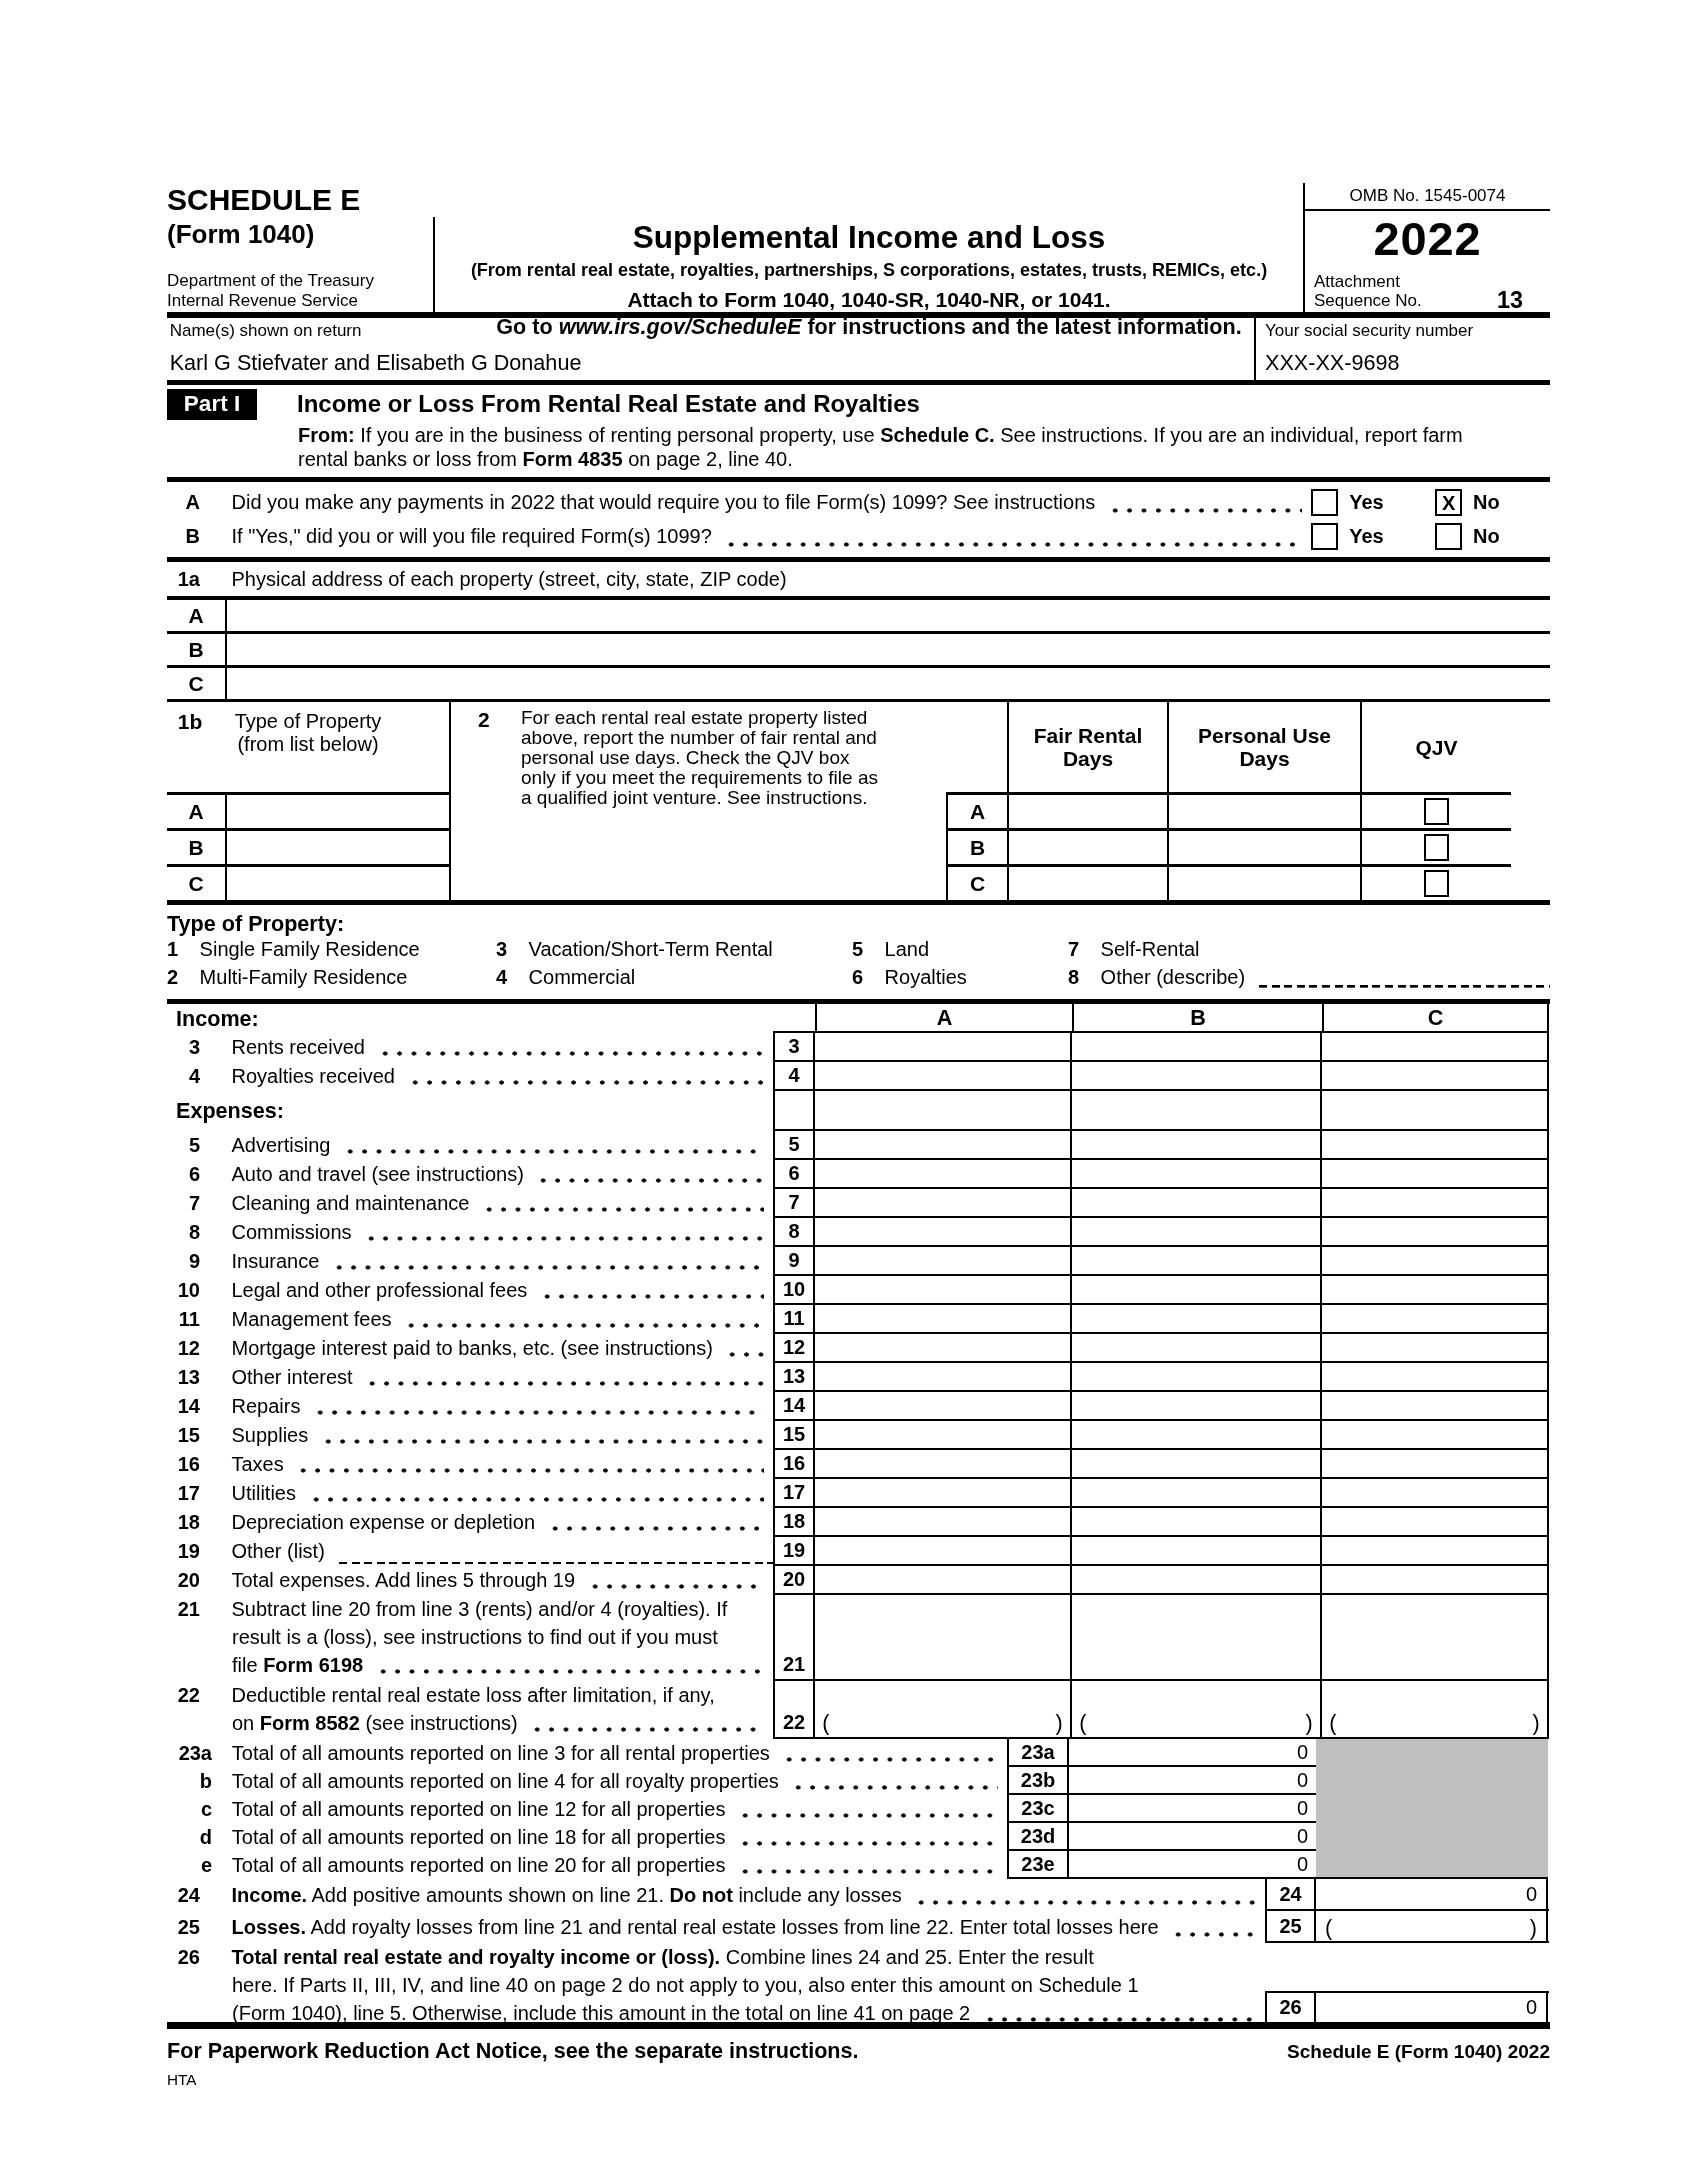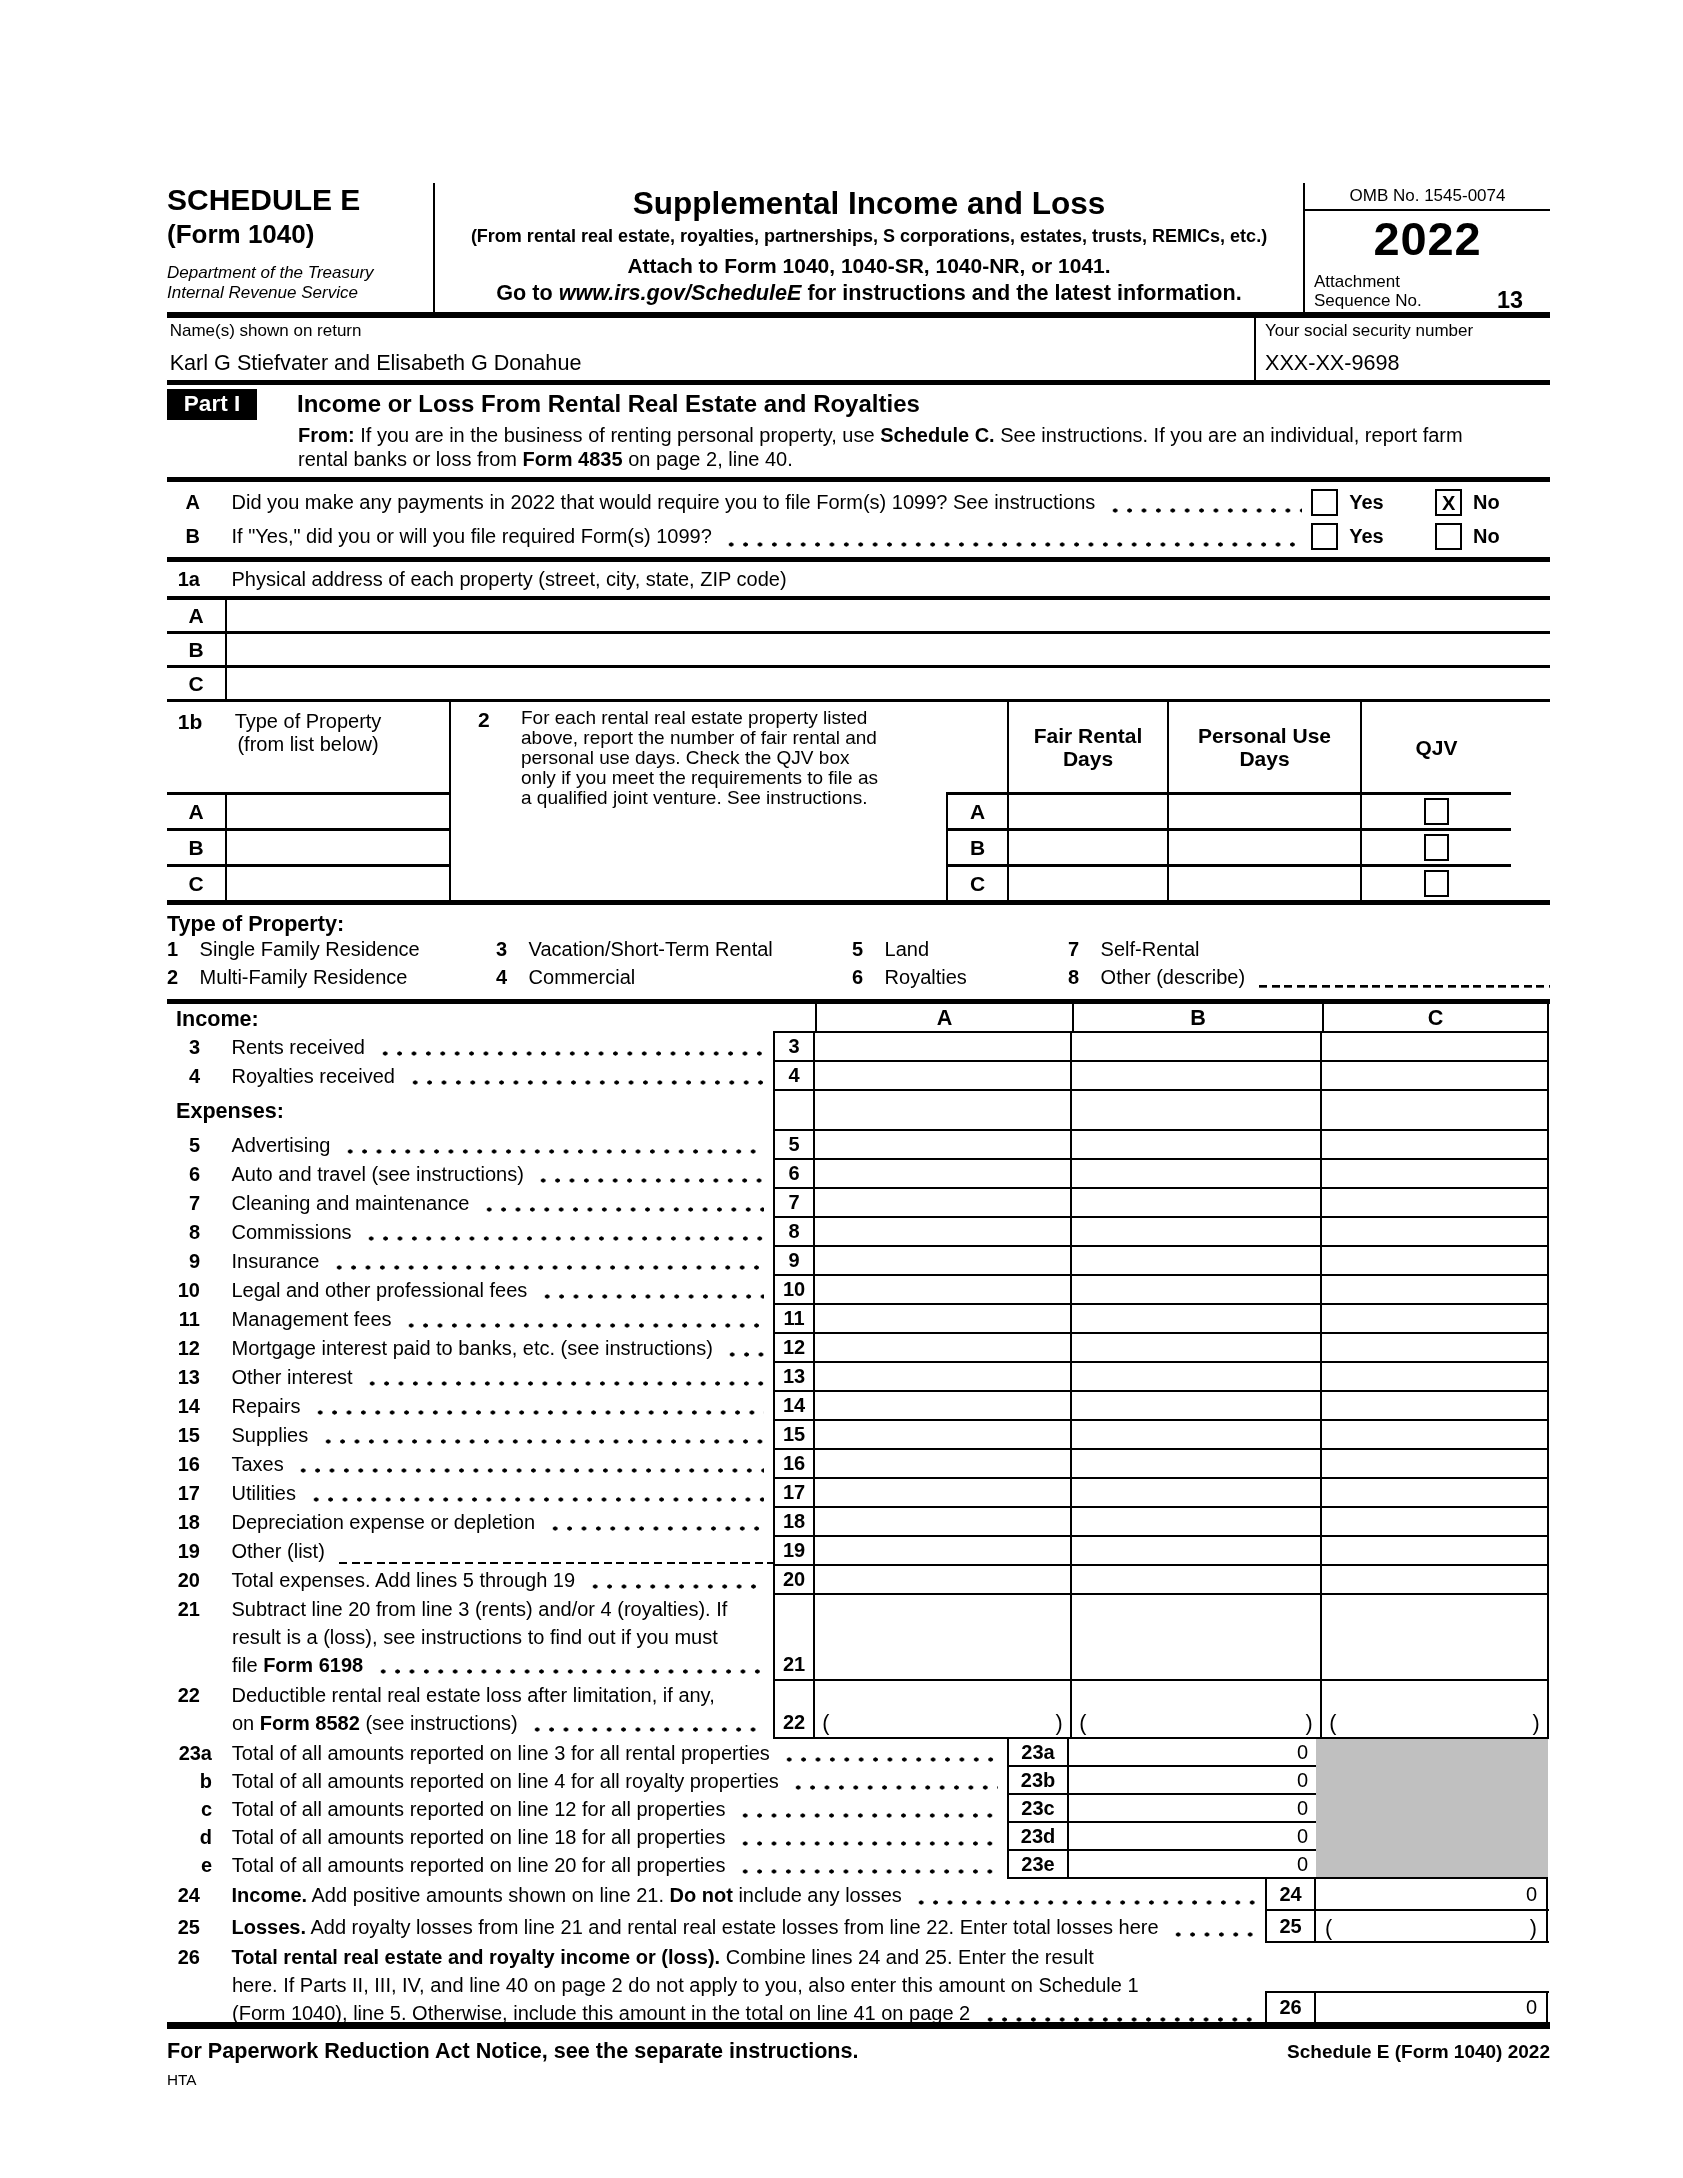--- a/index.html
+++ b/index.html
@@ -10,22 +10,22 @@
     color:#000; font-size:20px;
     position:relative;
   }
   .content { position:absolute; left:167px; top:183px; width:1383px; }
 
   
   .hdr { display:flex; height:135px; border-bottom:6.3px solid #000; }
   .hdr-left { width:266px; display:flex; flex-direction:column; }
   .hdr-sched { font-size:30px; font-weight:bold; }
   .hdr-form  { font-size:26px; font-weight:bold; margin-top:1.8px; }
-  .hdr-dept  { font-size:17px; line-height:20px; margin-top:auto; padding-bottom:9px;font-style:italic; }
-  .hdr-center { flex:1; border-left:2.7px solid #000; text-align:center; padding-top:1.8px; }
+  .hdr-dept  { font-size:17px; line-height:20px; margin-top:auto; padding-bottom:1px; }
+  .hdr-center { flex:1; border-left:2.7px solid #000; text-align:center; padding-top:1.8px;margin-top:34px; }
   .hdr-title { font-size:31.5px; font-weight:bold; }
   .hdr-sub   { font-size:18px; font-weight:bold; margin-top:4.5px; }
   .hdr-attach{ font-size:21px; font-weight:bold; margin-top:6.3px; }
   .hdr-goto  { font-size:21.6px; font-weight:bold; margin-top:2.7px; }
   .hdr-goto .url { font-style:italic; }
   .hdr-right { width:247px; border-left:2.7px solid #000; display:flex; flex-direction:column; }
   .hdr-omb { font-size:17px; text-align:center; padding:2.7px 0 3.6px; border-bottom:2.7px solid #000; }
   .hdr-year { font-size:47px; font-weight:bold; text-align:center; letter-spacing:0.9px; }
   .hdr-attwrap { margin-top:auto; padding:0 0 1.8px 9px; font-size:17px; line-height:19px; position:relative; }
   .hdr-seqno { position:absolute; right:27px; bottom:1.8px; font-size:23.4px; font-weight:bold; }

